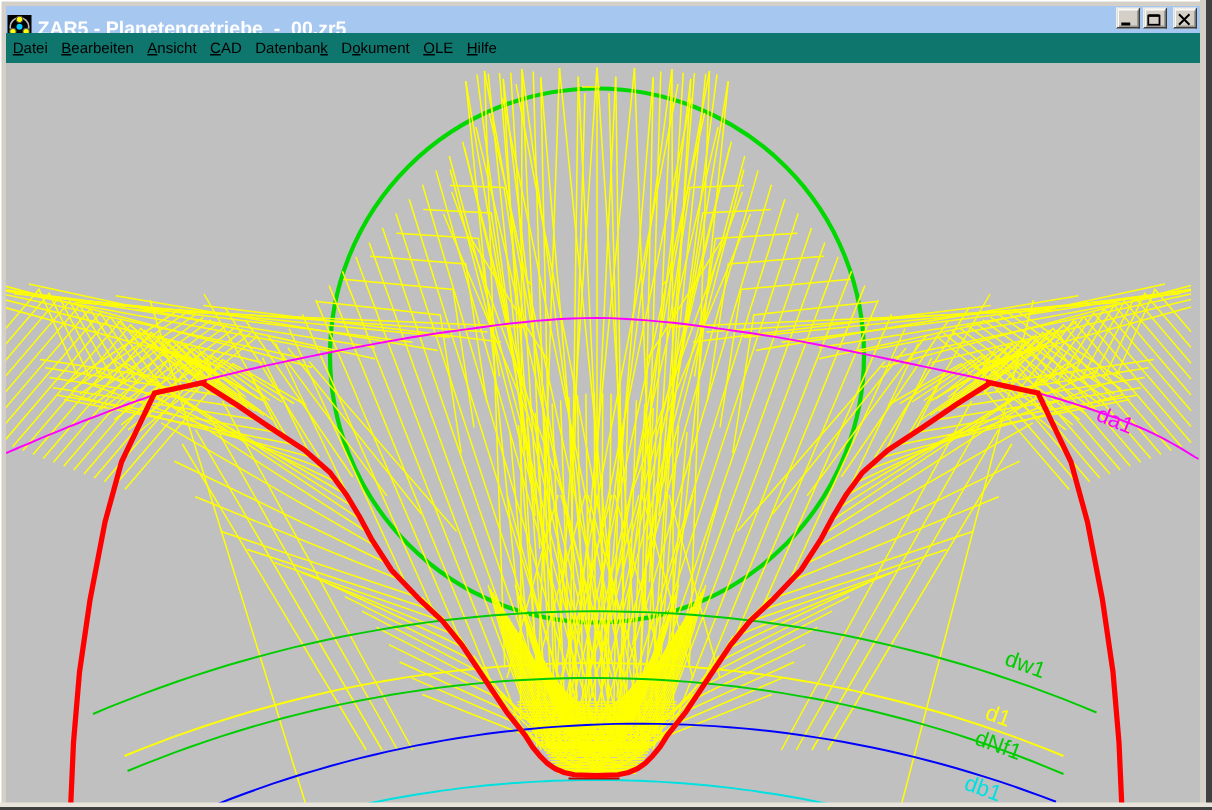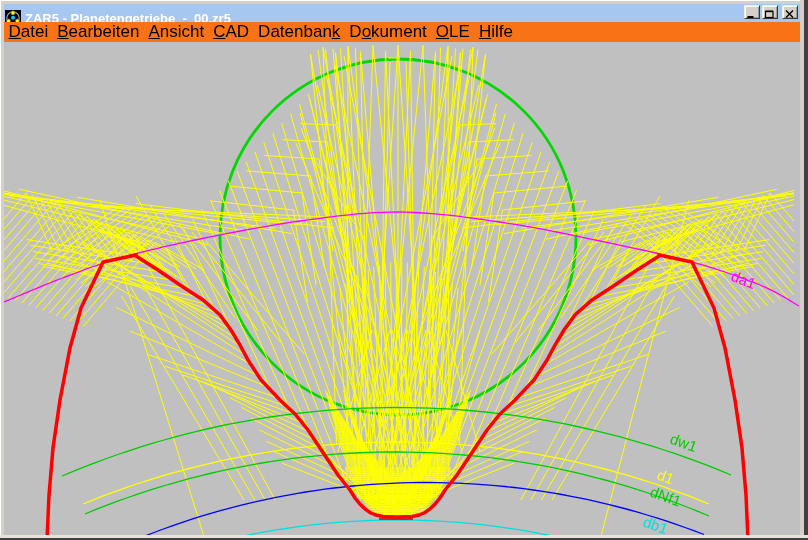--- a/index.html
+++ b/index.html
@@ -1,21 +1,21 @@
 <!DOCTYPE html>
 <html><head><meta charset="utf-8"><style>
 *{margin:0;padding:0;box-sizing:border-box}
 body{width:808px;height:540px;font-family:"Liberation Sans",sans-serif;background:#d4d0c8;position:relative;overflow:hidden}
 .frame{position:absolute;left:0;top:0;width:808px;height:540px;border-left:1px solid #fff;border-top:1px solid #fff;}
 .title{position:absolute;left:4px;top:4px;width:800px;height:28px;background:#a6c8f0;display:flex;align-items:center}
 .ticon{width:16px;height:16px;margin-left:1px;background:#000;position:relative}
 .ttext{color:#fff;font-weight:bold;font-size:13px;margin-left:4px}
 .btns{position:absolute;right:6px;top:1px;display:flex}
 .btn{width:16px;height:14px;background:#d4d0c8;border:1px solid;border-color:#efede7 #3a3a3a #3a3a3a #efede7;box-shadow:inset 1px 1px 0 #fbfaf8, inset -1px -1px 0 #9c9a94;margin-left:2px;position:relative}
-.menu{position:absolute;left:4px;top:22px;width:800px;height:20px;background:#f97316;font-size:17px;display:flex;align-items:center}
+.menu{position:absolute;left:4px;top:22px;width:800px;height:20px;background:#0f766e;font-size:10px;display:flex;align-items:center}
 .menu span{padding:2px 4.5px}
 u{text-decoration:underline}
 .rightb{position:absolute;right:0;top:0;width:8px;height:540px;background:linear-gradient(to right,#d4d0c8 0 4px,#404040 4px)}
 .botb{position:absolute;left:0;bottom:0;width:808px;height:5px;background:linear-gradient(to bottom,#e8e4dc 0 3px,#404040 3px)}
 </style></head><body>
 <div class="frame"></div>
 <div class="title">
  <div class="ticon"><svg width="16" height="16">
         <circle cx="8" cy="8" r="6.2" fill="none" stroke="#b8b8b8" stroke-width="1.1"></circle>
         <circle cx="8" cy="2.9" r="2.1" fill="#ffff00" stroke="#555" stroke-width="0.7"></circle>

